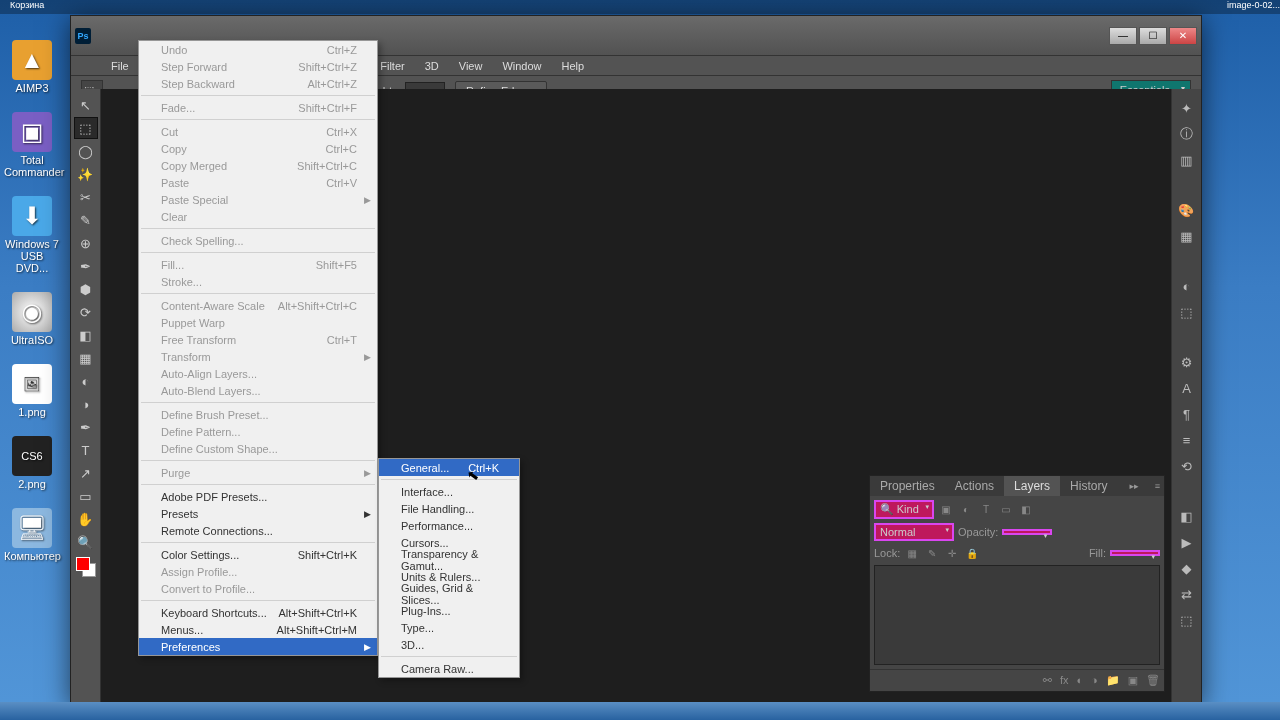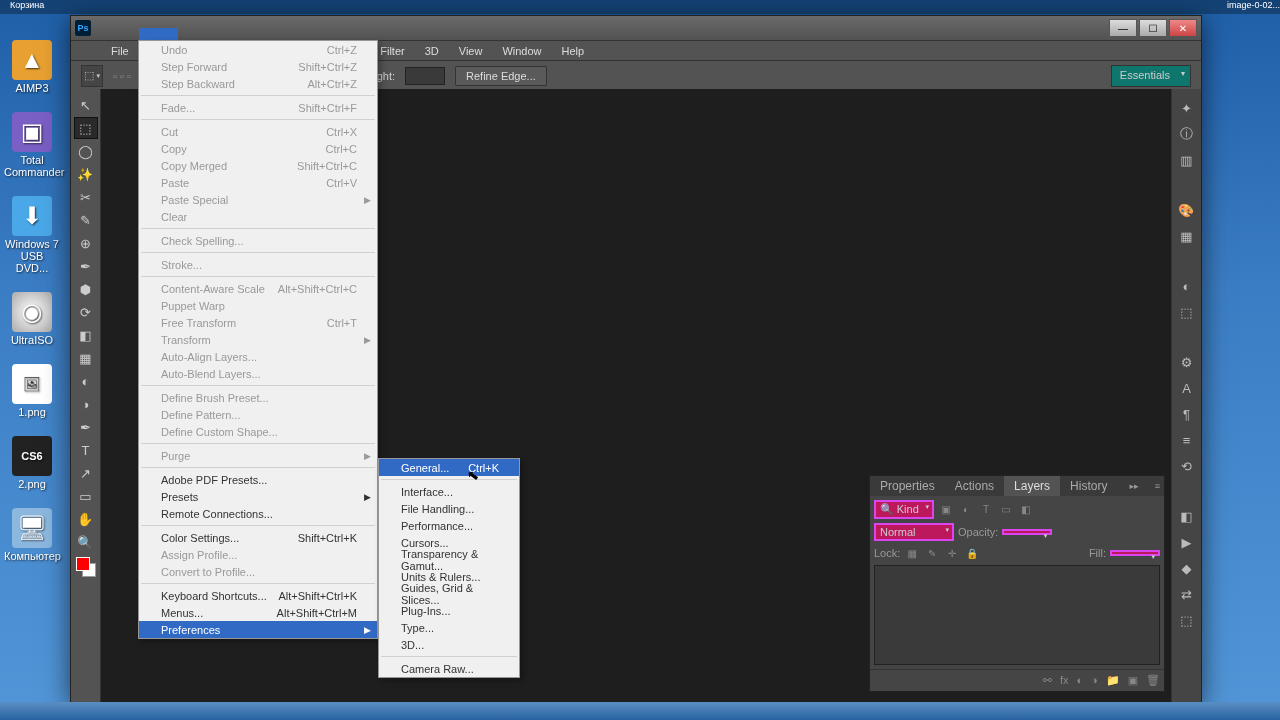--- a/index.html
+++ b/index.html
@@ -1,21 +1,21 @@
 <!DOCTYPE html>
 <html><head>
 <meta charset="utf-8">
 <style>
 *{margin:0;padding:0;box-sizing:border-box;font-family:Tahoma,Arial,sans-serif;font-size:11px;user-select:none}
 body{width:1280px;height:720px;background:linear-gradient(180deg,#1e5fa8 0%,#3b7dc4 40%,#5296d8 100%);position:relative;overflow:hidden}
 .desktop-icons{position:absolute;left:4px;top:40px;width:60px}
 .di{width:56px;text-align:center;margin-bottom:18px;color:#fff;font-size:10px;text-shadow:1px 1px 2px rgba(0,0,0,.7)}
 .di .ico{width:40px;height:40px;margin:0 auto 2px;border-radius:4px;display:flex;align-items:center;justify-content:center;font-size:24px}
 .ps-window{position:absolute;left:70px;top:15px;width:1132px;height:688px;background:#535353;border:1px solid #222;box-shadow:0 5px 25px rgba(0,0,0,.6)}
-.titlebar{height:25px;background:linear-gradient(#6a6a6a,#525252);display:flex;align-items:center;padding:8px 4px;border-bottom:1px solid #333}
+.titlebar{height:40px;background:linear-gradient(#6a6a6a,#525252);display:flex;align-items:center;padding:8px 4px;border-bottom:1px solid #333}
 .ps-logo{width:16px;height:16px;background:#001e36;color:#31a8ff;font-weight:bold;font-size:9px;display:flex;align-items:center;justify-content:center;border-radius:2px;margin-right:6px}
 .win-controls{margin-left:auto;display:flex}
 .win-btn{width:28px;height:18px;background:linear-gradient(#ddd,#aaa);border:1px solid #555;margin-left:2px;display:flex;align-items:center;justify-content:center;font-size:10px;cursor:pointer}
 .win-btn.close{background:linear-gradient(#e88,#c44);color:#fff}
 .menubar{height:20px;background:#535353;display:flex;align-items:center;padding-left:30px;color:#ddd;border-bottom:1px solid #333}
 .menubar span{padding:17px 10px;cursor:pointer}
 .menubar span.active{background:#316ac5;color:#fff}
 .options-bar{height:30px;background:#535353;display:flex;align-items:center;padding:0 10px;color:#ccc;border-bottom:1px solid #333;gap:10px}
 .opt-tool{width:22px;height:22px;border:1px solid #333;background:#454545;display:flex;align-items:center;justify-content:center}
 .opt-tool::after{content:"▾";font-size:7px;margin-left:2px}
@@ -68,21 +68,21 @@
   <span>Корзина</span>
   <span style="margin-left:auto">image-0-02...</span>
 </div>
 
 <div class="desktop-icons">
   <div class="di"><div class="ico" style="background:#e8a030">▲</div><span>AIMP3</span></div>
   <div class="di"><div class="ico" style="background:#7a5fc4">▣</div><span>Total Commander</span></div>
   <div class="di"><div class="ico" style="background:#4aa8e8">⬇</div><span>Windows 7 USB DVD...</span></div>
   <div class="di"><div class="ico" style="background:radial-gradient(#fff,#aaa)">◉</div><span>UltraISO</span></div>
   <div class="di"><div class="ico" style="background:#fff;color:#333;font-size:14px">🖼</div><span>1.png</span></div>
-  <div class="di"><div class="ico" style="background:#222;color:#fff;font-size:11px;font-weight:bold">CS6</div><span>2.png</span></div>
+  <div class="di"><div class="ico" style="background:#222;color:#fff;font-size:11px;font-weight:normal">CS6</div><span>2.png</span></div>
   <div class="di"><div class="ico" style="background:#8cb8e0">🖥</div><span>Компьютер</span></div>
 </div>
 
 <div class="ps-window">
   <div class="titlebar">
     <div class="ps-logo">Ps</div>
     <div class="win-controls">
       <div class="win-btn">—</div>
       <div class="win-btn">☐</div>
       <div class="win-btn close">✕</div>
@@ -256,20 +256,24 @@
       </div>
       <div class="mi disabled">
         <span>Clear</span>
       </div>
       <div class="sep"></div>
       <div class="mi disabled">
         <span>Check Spelling...</span>
       </div>
       <div class="sep"></div>
       <div class="mi disabled">
+        <span>Fill...</span>
+        <span>Shift+F5</span>
+      </div>
+      <div class="mi disabled">
         <span>Stroke...</span>
       </div>
       <div class="sep"></div>
       <div class="mi disabled">
         <span>Content-Aware Scale</span>
         <span>Alt+Shift+Ctrl+C</span>
       </div>
       <div class="mi disabled">
         <span>Puppet Warp</span>
       </div>

